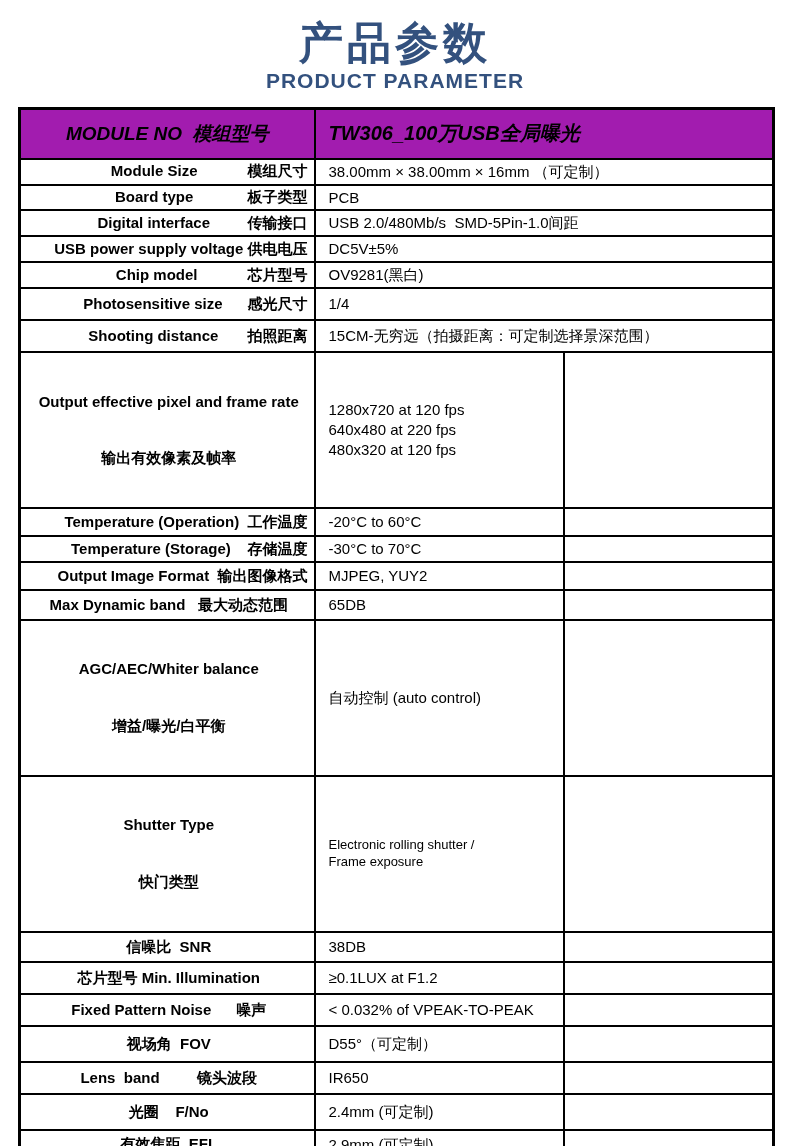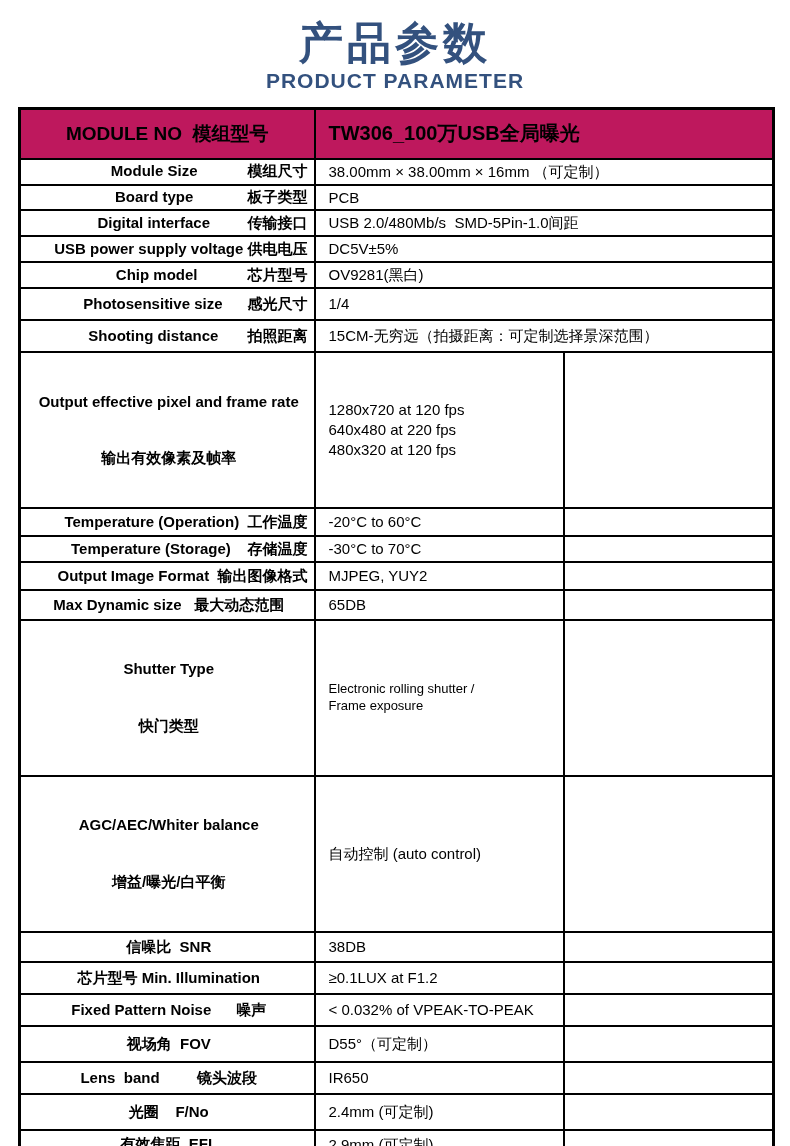--- a/index.html
+++ b/index.html
@@ -7,21 +7,21 @@
   .page{width:790px;height:1146px;box-sizing:border-box;overflow:hidden;}
   .title-block{text-align:center;padding-top:20px;}
   .title-zh{margin:0;font-size:44px;line-height:1.05;font-weight:bold;color:#33517e;letter-spacing:4px;}
   .title-en{margin-top:3px;font-size:21px;color:#33517e;letter-spacing:1px;font-weight:bold;}
   table.spec{width:754px;margin:14px 18px 0 18px;border-collapse:collapse;table-layout:fixed;border:3px solid #000;}
   td{border:2px solid #000;box-sizing:border-box;vertical-align:middle;overflow:hidden;}
   .lbl{font-weight:bold;font-size:15px;line-height:1.25;padding:2px 6px 2px 9px;white-space:pre-wrap;}
   .val{font-size:15px;line-height:1.32;padding:2px 8px 2px 13px;white-space:pre-wrap;}
   .left{text-align:right;}
   .center{text-align:center;}
-  .hdr-row td{background:#be185d;}
+  .hdr-row td{background:#a21caf;font-style:italic;}
   .hdr-lbl{text-align:center;font-size:19px;font-weight:bold;white-space:pre-wrap;}
   .hdr-val{font-size:20px;font-weight:bold;white-space:pre-wrap;padding-left:13px;}
   .sm{font-size:13px;line-height:1.3;}
 </style>
 </head>
 <body>
 
 <div class="page">
 
   <div class="title-block">
@@ -100,41 +100,41 @@
       <td class="val"></td>
     </tr>
 
     <tr style="height:28px">
       <td class="lbl left">Output Image Format  输出图像格式</td>
       <td class="val">MJPEG, YUY2</td>
       <td class="val"></td>
     </tr>
 
     <tr style="height:30px">
-      <td class="lbl center">Max Dynamic size   最大动态范围</td>
+      <td class="lbl center">Max Dynamic band   最大动态范围</td>
       <td class="val">65DB</td>
+      <td class="val"></td>
+    </tr>
+
+    <tr style="height:50px">
+      <td class="lbl center">
+        <div>AGC/AEC/Whiter balance</div>
+        <div>增益/曝光/白平衡</div>
+      </td>
+      <td class="val">自动控制 (auto control)</td>
       <td class="val"></td>
     </tr>
 
     <tr style="height:44px">
       <td class="lbl center">
         <div>Shutter Type</div>
         <div>快门类型</div>
       </td>
       <td class="val sm">Electronic rolling shutter /
 Frame exposure</td>
-      <td class="val"></td>
-    </tr>
-
-    <tr style="height:50px">
-      <td class="lbl center">
-        <div>AGC/AEC/Whiter balance</div>
-        <div>增益/曝光/白平衡</div>
-      </td>
-      <td class="val">自动控制 (auto control)</td>
       <td class="val"></td>
     </tr>
 
     <tr style="height:30px">
       <td class="lbl center">信噪比  SNR</td>
       <td class="val">38DB</td>
       <td class="val"></td>
     </tr>
 
     <tr style="height:32px">

